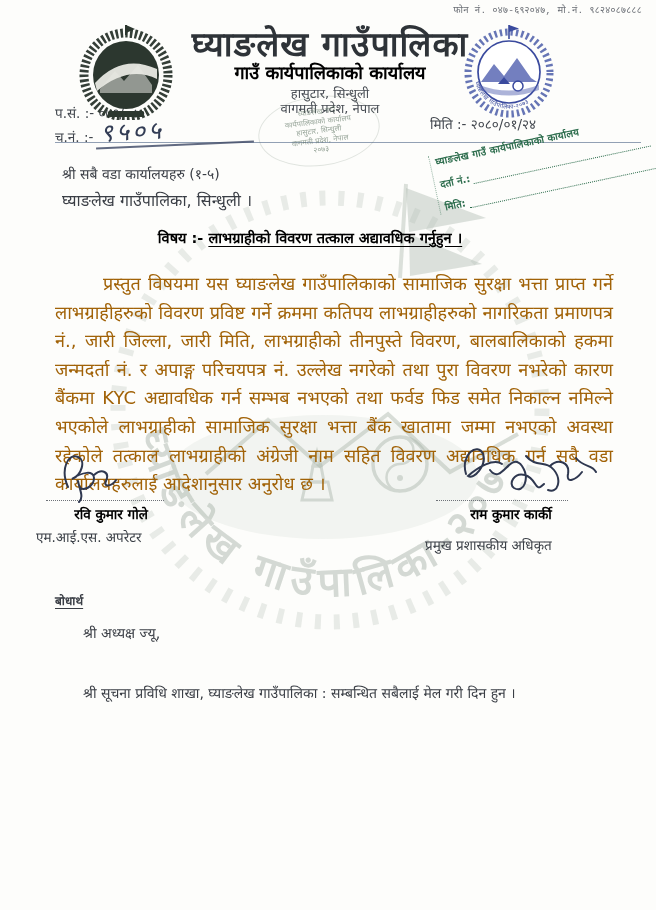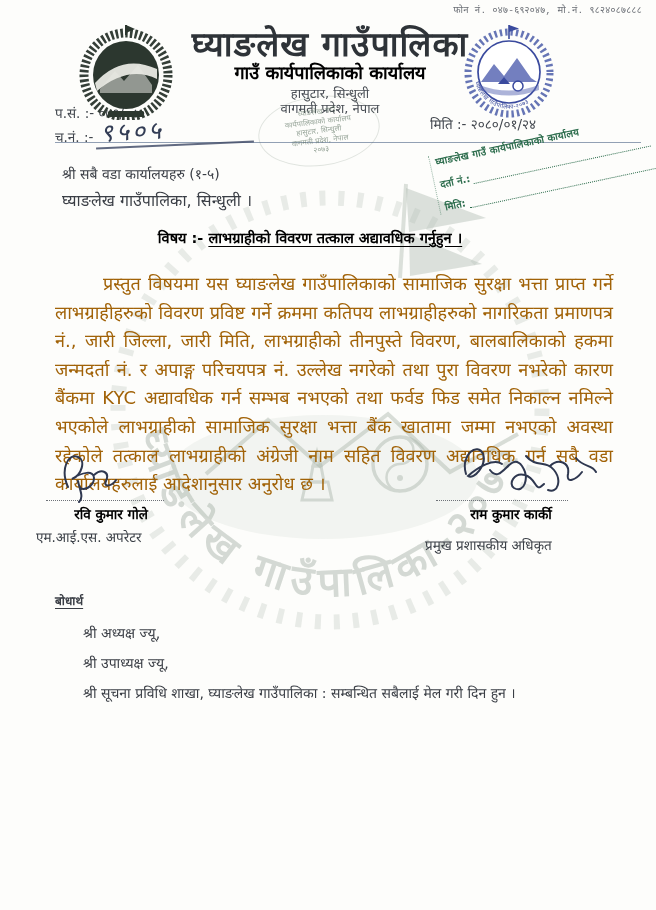--- a/index.html
+++ b/index.html
@@ -176,16 +176,15 @@
   </svg>
   <div class="abs sig-dots sig-dots-left"></div>
   <div class="abs sig-dots sig-dots-right"></div>
   <div class="abs sig-name sig-name-left">रवि कुमार गोले</div>
   <div class="abs sig-title sig-title-left">एम.आई.एस. अपरेटर</div>
   <div class="abs sig-name sig-name-right">राम कुमार कार्की</div>
   <div class="abs sig-title sig-title-right">प्रमुख प्रशासकीय अधिकृत</div>
 
   <div class="abs cc-head">बोधार्थ</div>
   <div class="abs cc-item cc-1">श्री अध्यक्ष ज्यू,</div>
-  <div class="abs cc-item cc-2">श्री उपाध्यक्ष ज्यू,</div>
   <div class="abs cc-item cc-3">श्री सूचना प्रविधि शाखा, घ्याङलेख गाउँपालिका : सम्बन्धित सबैलाई मेल गरी दिन हुन ।</div>
 
 </div>
 
 </body></html>

